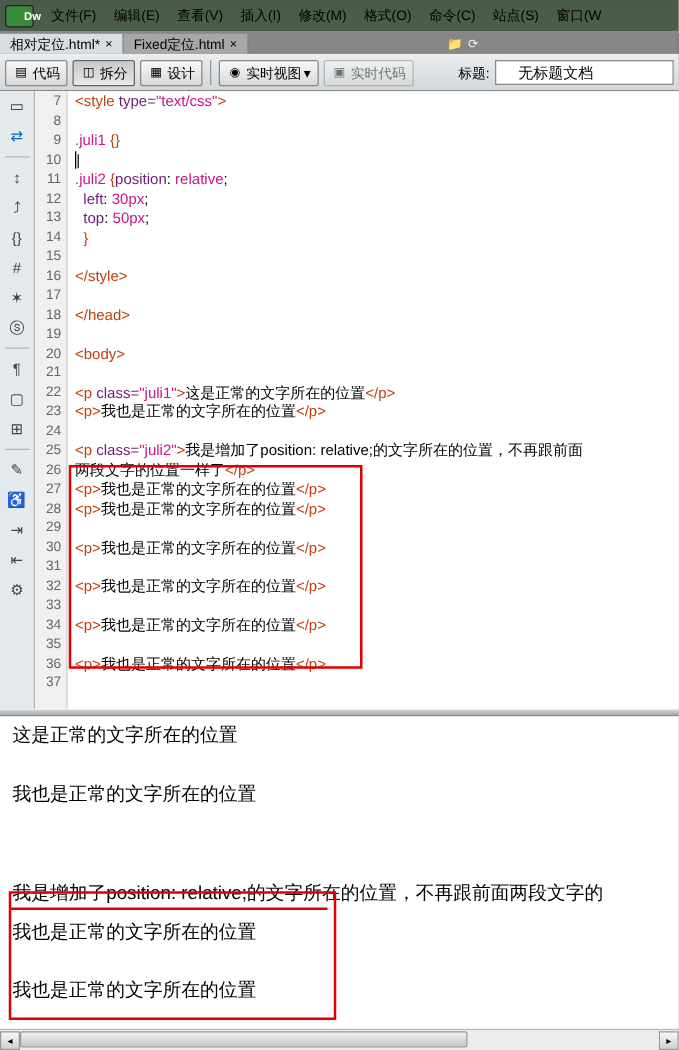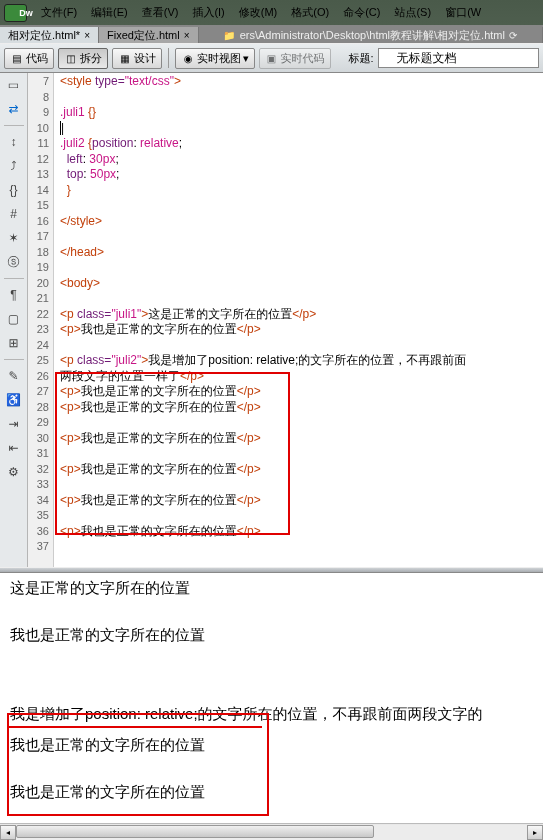--- a/index.html
+++ b/index.html
@@ -73,21 +73,20 @@
   <div class="tab active">
     <span>相对定位.html*</span>
     <span class="close">×</span>
   </div>
   <div class="tab">
     <span>Fixed定位.html</span>
     <span class="close">×</span>
   </div>
   <div class="tab path">
     <span class="icon">📁</span>
-    <span>ers\Administrator\Desktop\html教程讲解\相对定位.html</span>
     <span class="icon">⟳</span>
   </div>
 </div>
 
 <div class="toolbar">
   <div class="tb-btn">
     <span class="tb-icon">▤</span>
     <span>代码</span>
   </div>
   <div class="tb-btn pressed">
@@ -101,21 +100,21 @@
   <div class="tb-sep"></div>
   <div class="tb-btn">
     <span class="tb-icon">◉</span>
     <span>实时视图</span>
     <span>▾</span>
   </div>
   <div class="tb-btn" style="opacity:.5">
     <span class="tb-icon">▣</span>
     <span>实时代码</span>
   </div>
-  <span class="tb-label" style="margin-left:14px">标题:</span>
+  <span class="tb-label" style="margin-left:32px">标题:</span>
   <input class="tb-input" value="无标题文档" style="">
 </div>
 
 <div class="body-area">
   <div class="left-gutter">
     <span class="gut-icon">▭</span>
     <span class="gut-icon" style="color:#0066cc">⇄</span>
     <span class="gut-sep"></span>
     <span class="gut-icon">↕</span>
     <span class="gut-icon">⤴</span>

